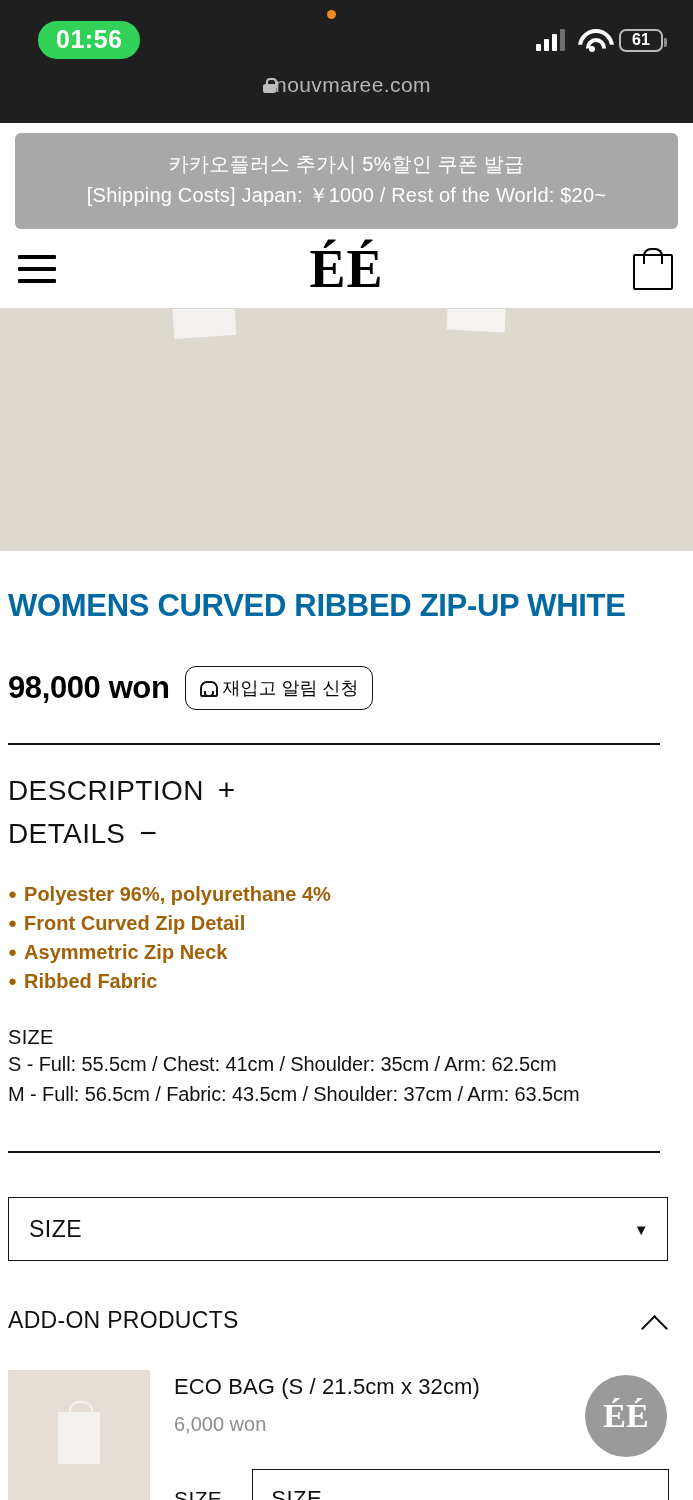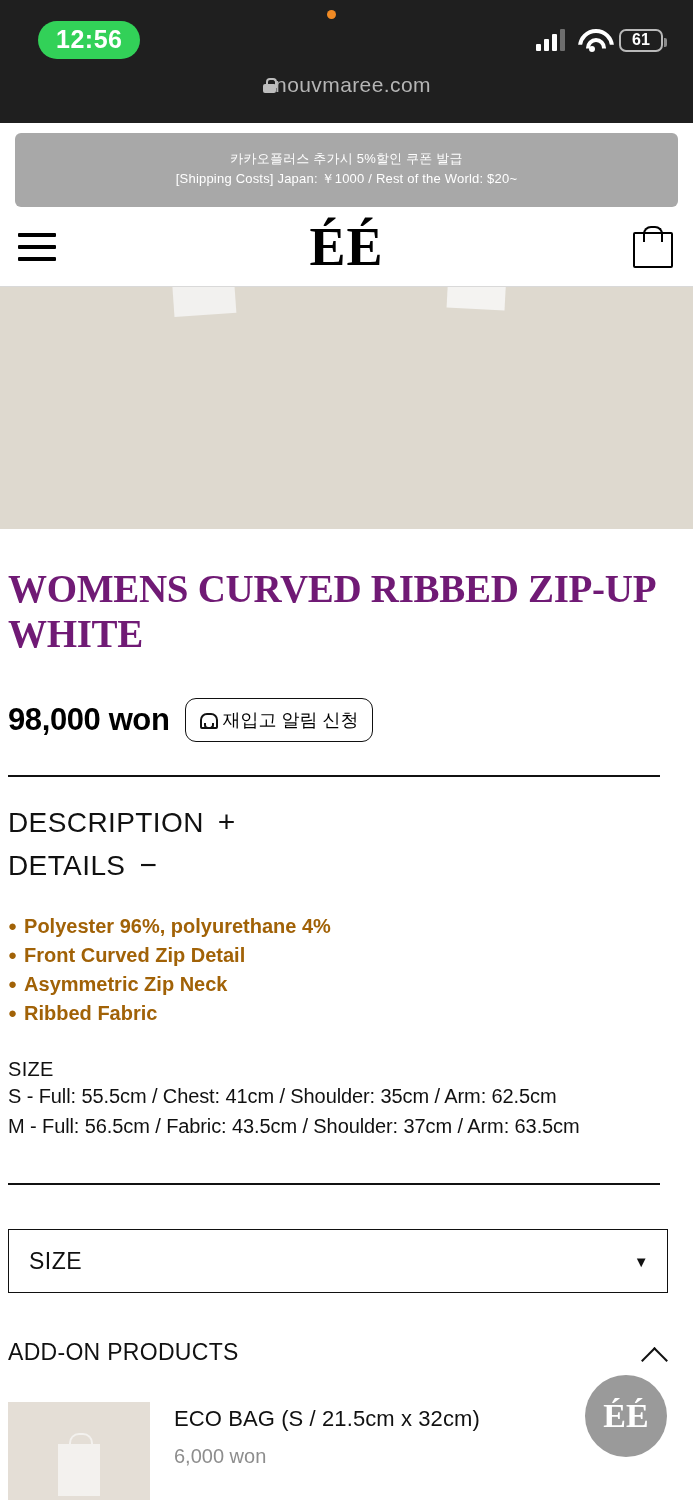--- a/index.html
+++ b/index.html
@@ -114,21 +114,21 @@
 
   
   .notice {
     margin: 10px 15px 0;
     background: #a8a8a8;
     border-radius: 6px;
     padding: 16px 10px 18px;
     text-align: center;
     color: #ffffff;
   }
-  .notice div { font-size: 13px; line-height: 1.55; letter-spacing: 0.2px; }
+  .notice div { font-size: 20px; line-height: 1.55; letter-spacing: 0.2px; }
 
   
   .site-header {
     height: 80px;
     display: flex;
     align-items: center;
     justify-content: space-between;
     padding: 0 24px 0 18px;
     border-bottom: 1px solid #d9d9d9;
     position: relative;
@@ -168,24 +168,23 @@
   }
   .hero .swatch-b {
     position: absolute; left: 448px; top: -34px;
     width: 58px; height: 56px; background: #f4f3f1;
     transform: rotate(3deg);
   }
 
   
   .pad { padding: 0 8px; }
   .prod-title {
-    font-size: 39px; font-weight: bold; letter-spacing: -0.3px;
+    font-size: 31px; font-weight: bold; letter-spacing: -0.3px;
     margin-top: 37px;
-    color: #701a75;
-    font-family: Liberation Serif, serif;
+    color: #0369a1;
   }
   .price-row {
     display: flex; align-items: center; gap: 16px;
     margin-top: 42px;
   }
   .price { font-size: 31px; font-weight: bold; letter-spacing: -0.4px; }
   .restock-btn {
     border: 1px solid #111;
     border-radius: 11px;
     padding: 9px 14px;
@@ -299,21 +298,21 @@
   }
 </style>
 </head>
 <body>
 
 <div class="phone">
 
   <div class="chrome">
     <div class="orange-dot"></div>
     <div class="status-row">
-      <div class="time-pill">12:56</div>
+      <div class="time-pill">01:56</div>
       <div class="status-right">
         <div class="sig">
             <i></i>
             <i></i>
             <i></i>
             <i></i>
           </div>
         <div class="wifi">
             <em></em>
           </div>

